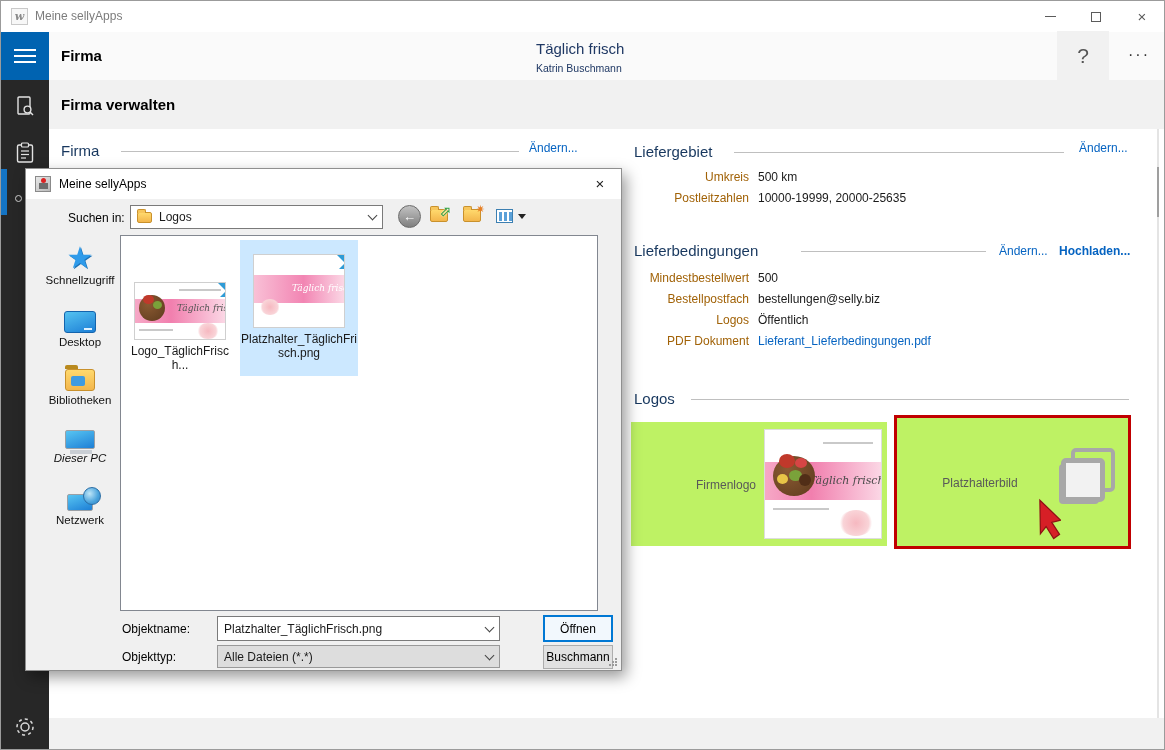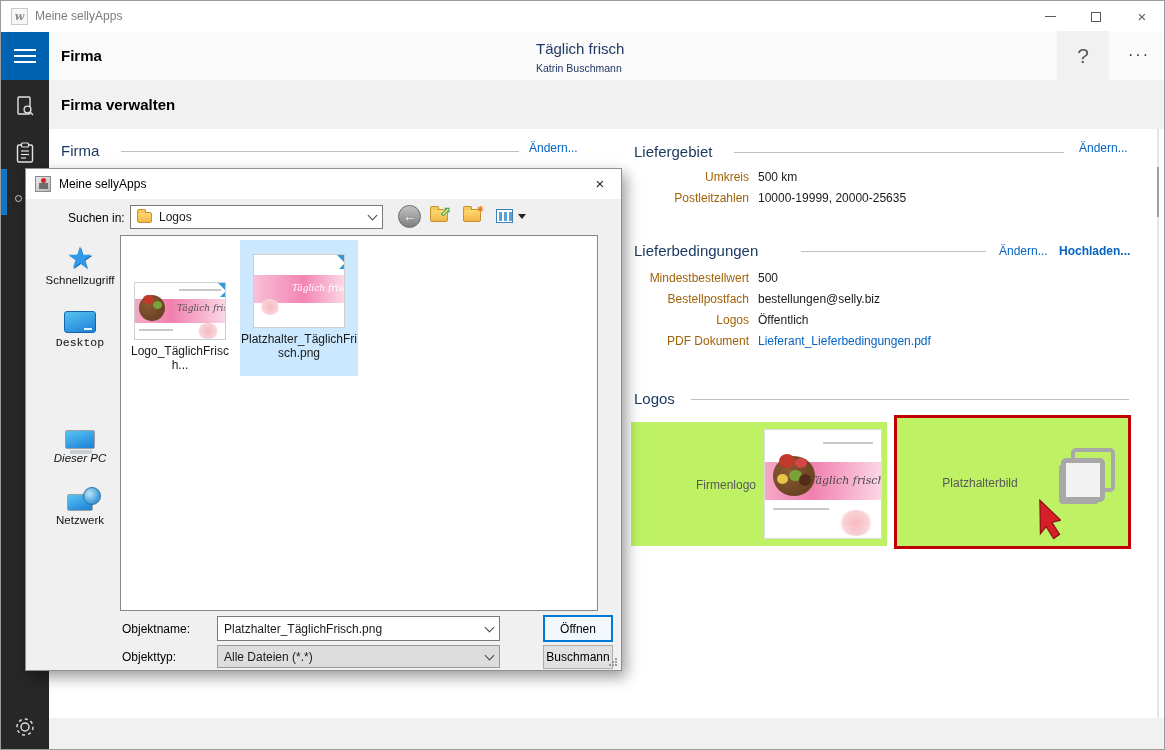--- a/index.html
+++ b/index.html
@@ -286,25 +286,31 @@
       <span class="caret-down" style="margin-left:5px;"></span>
     </div>
 
     <div class="places">
       <div class="place" style="top:4px;">
         <div class="ic">
             <span class="star-ic">★</span>
           </div>
         <div>Schnellzugriff</div>
       </div>
-      <div class="place" style="top:66px;font-family:Liberation Mono, monospace;">
+      <div class="place" style="top:66px;">
         <div class="ic">
             <span class="desk-ic"></span>
           </div>
         <div>Desktop</div>
+      </div>
+      <div class="place" style="top:124px;">
+        <div class="ic">
+            <span class="lib-ic"></span>
+          </div>
+        <div>Bibliotheken</div>
       </div>
       <div class="place" style="top:182px;font-style:italic;">
         <div class="ic">
             <span class="pc-ic"></span>
           </div>
         <div>Dieser PC</div>
       </div>
       <div class="place" style="top:244px;">
         <div class="ic">
             <span class="net-ic"></span>

